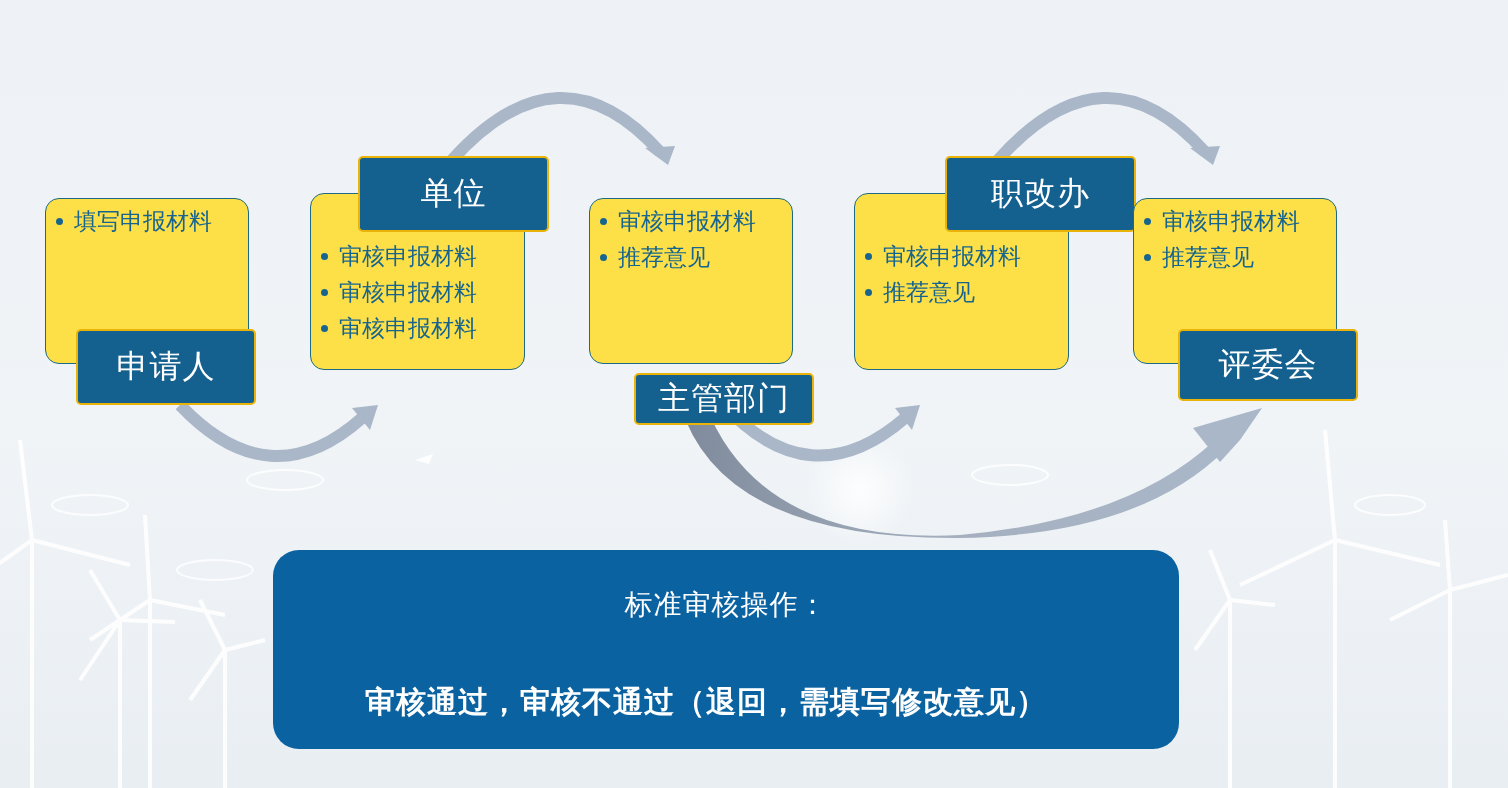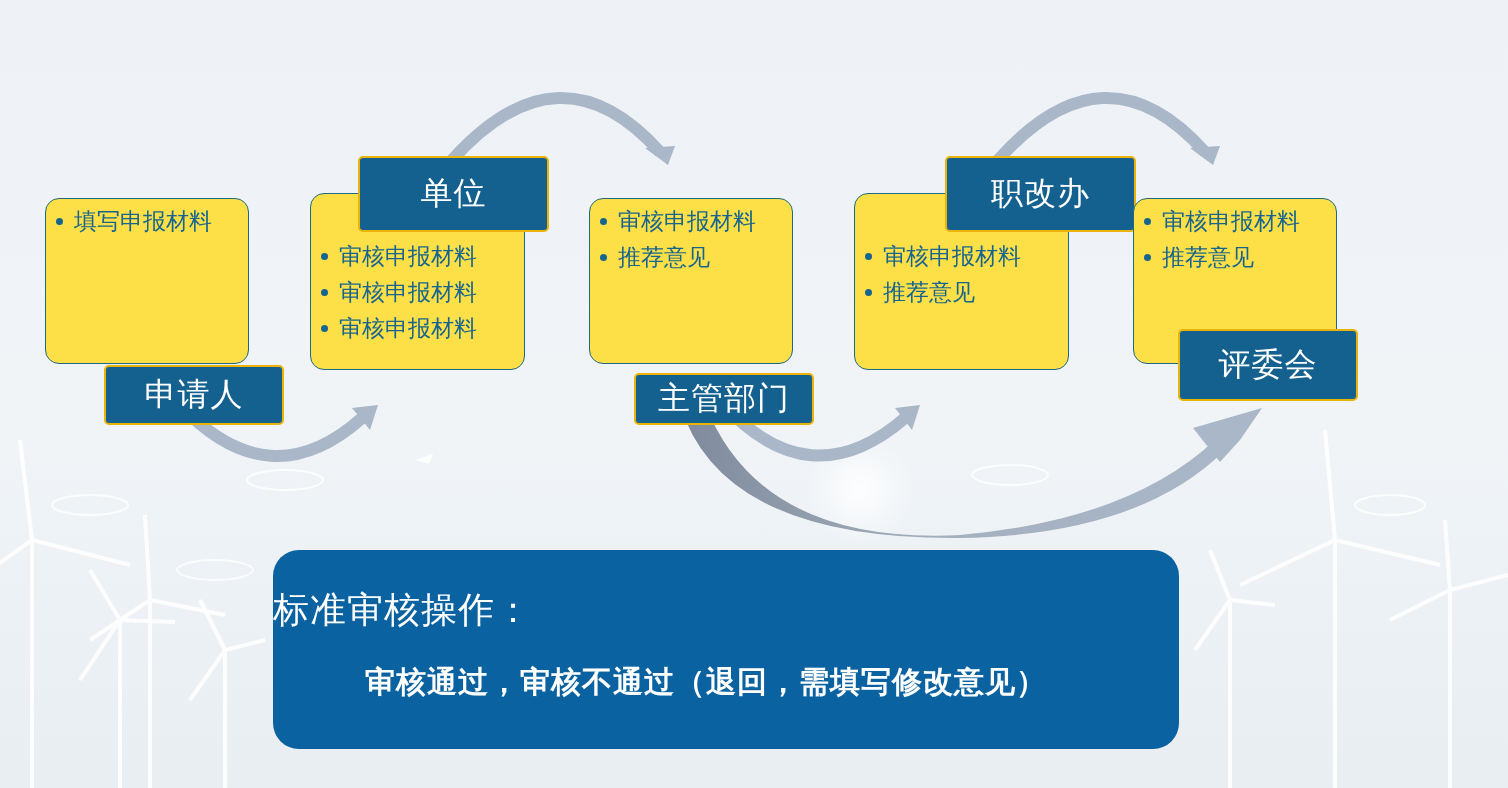--- a/index.html
+++ b/index.html
@@ -27,25 +27,25 @@
     position:absolute; background:#14608f; color:#ffffff; border-radius:5px;
     box-sizing:border-box; border:2px solid #eab308;
     display:flex; align-items:center; justify-content:center;
     font-size:32px; letter-spacing:1px; white-space:nowrap;
   }
   .panel {
     position:absolute; left:273px; top:550px; width:906px; height:199px;
     background:#0a62a0; border-radius:26px;
   }
   .panel .title {
-    position:absolute; left:0; right:0; top:36px; text-align:left;
-    color:#ffffff; font-size:36px; letter-spacing:1px;
+    position:absolute; left:0; right:0; top:36px; text-align:center;
+    color:#ffffff; font-size:28px; letter-spacing:1px;
   }
   .panel .ops {
-    position:absolute; left:92px; top:112px; color:#ffffff; font-size:30px;
+    position:absolute; left:92px; top:132px; color:#ffffff; font-size:30px;
     letter-spacing:1px; white-space:nowrap; font-weight:bold;
   }
 </style>
 </head>
 <body>
 
 <svg class="bg-svg" viewBox="0 0 1508 788">
   <g stroke="#ffffff" stroke-width="4" fill="none" opacity="0.9">
     <line x1="32" y1="540" x2="32" y2="788"></line>
     <line x1="32" y1="540" x2="20" y2="440"></line>
@@ -124,21 +124,21 @@
     <path d="M680 404 L 705 404 Q 760 545 960 535 Q 1130 520 1215 440 L 1225 450 Q 1140 535 960 538 Q 720 540 680 404 Z" fill="url(#bigArrow)"></path>
     <polygon points="1193,428 1262,408 1240,440 1220,462" fill="#a9b7c9"></polygon>
   </g>
 </svg>
 
 <div class="card" style="left:45px; top:198px; width:204px; height:166px;">
   <ul style="padding-top:4px;">
     <li>填写申报材料</li>
   </ul>
 </div>
-<div class="label" style="left:104px; top:329px; width:180px; height:60px;margin-top:36px;">申请人</div>
+<div class="label" style="left:76px; top:329px; width:180px; height:76px;">申请人</div>
 
 <div class="card" style="left:310px; top:193px; width:215px; height:177px;">
   <ul style="padding-top:44px;">
     <li>审核申报材料</li>
     <li>审核申报材料</li>
     <li>审核申报材料</li>
   </ul>
 </div>
 <div class="label" style="left:358px; top:156px; width:191px; height:76px;">单位</div>
 

